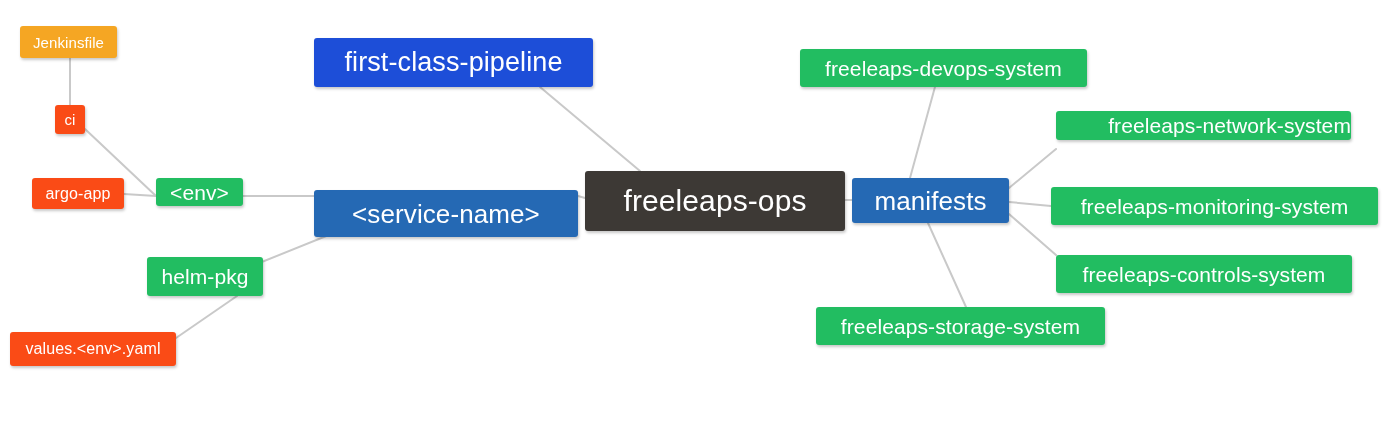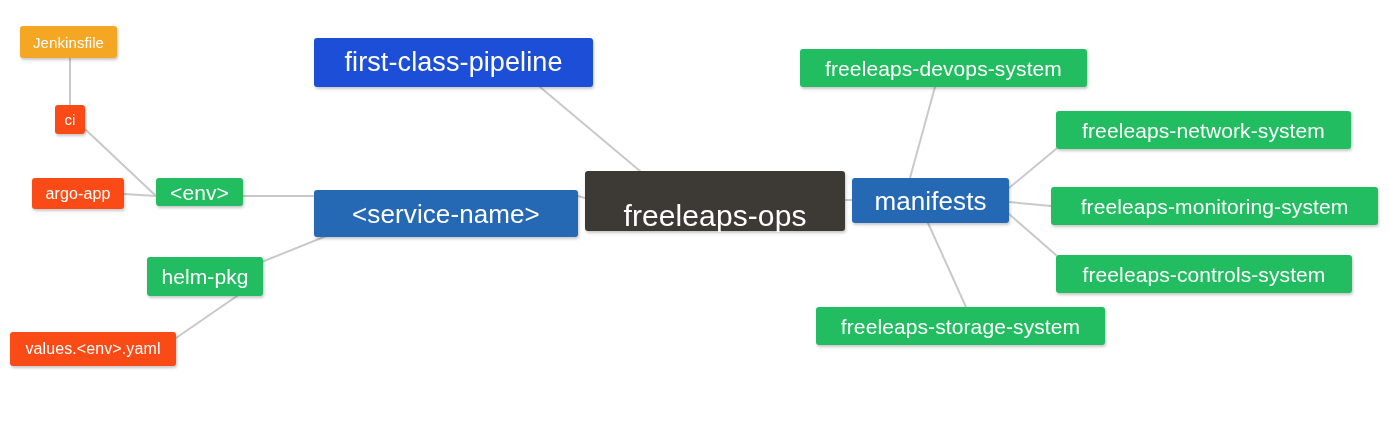--- a/index.html
+++ b/index.html
@@ -58,21 +58,21 @@
       <line x1="578" y1="196" x2="585" y2="198" stroke="#c9c9c9" stroke-width="2" stroke-linecap="round"></line>
       <line x1="540" y1="87" x2="640" y2="171" stroke="#c9c9c9" stroke-width="2" stroke-linecap="round"></line>
       <line x1="845" y1="200" x2="852" y2="200" stroke="#c9c9c9" stroke-width="2" stroke-linecap="round"></line>
       <line x1="941" y1="65" x2="910" y2="178" stroke="#c9c9c9" stroke-width="2" stroke-linecap="round"></line>
       <line x1="1009" y1="188" x2="1056" y2="149" stroke="#c9c9c9" stroke-width="2" stroke-linecap="round"></line>
       <line x1="1009" y1="202" x2="1051" y2="206" stroke="#c9c9c9" stroke-width="2" stroke-linecap="round"></line>
       <line x1="1009" y1="214" x2="1056" y2="255" stroke="#c9c9c9" stroke-width="2" stroke-linecap="round"></line>
       <line x1="928" y1="223" x2="966" y2="307" stroke="#c9c9c9" stroke-width="2" stroke-linecap="round"></line>
     </svg>
   <div id="nodes">
-      <div class="node" style="left: 585px; top: 171px; width: 260px; height: 60px; background: rgb(61, 57, 53); font-size: 30px; align-items: flex-end;">
+      <div class="node" style="left: 585px; top: 171px; width: 260px; height: 60px; background: rgb(61, 57, 53); font-size: 30px;">
         <span class="node-label">freeleaps-ops</span>
       </div>
       <div class="node" style="left: 314px; top: 38px; width: 279px; height: 49px; background: #1d4ed8; font-size: 27px;">
         <span class="node-label">first-class-pipeline</span>
       </div>
       <div class="node" style="left: 314px; top: 173px; width: 264px; height: 47px; background: rgb(37, 105, 180); font-size: 26px; margin-top: 17px;">
         <span class="node-label">&lt;service-name&gt;</span>
       </div>
       <div class="node" style="left: 852px; top: 178px; width: 157px; height: 45px; background: rgb(37, 105, 180); font-size: 26px;">
         <span class="node-label">manifests</span>
@@ -91,21 +91,21 @@
       </div>
       <div class="node" style="left: 20px; top: 26px; width: 97px; height: 32px; background: rgb(245, 166, 35); font-size: 15px;">
         <span class="node-label">Jenkinsfile</span>
       </div>
       <div class="node" style="left: 10px; top: 332px; width: 166px; height: 34px; background: rgb(250, 75, 22); font-size: 16px;">
         <span class="node-label">values.&lt;env&gt;.yaml</span>
       </div>
       <div class="node" style="left: 800px; top: 27px; width: 287px; height: 38px; background: rgb(34, 189, 97); font-size: 21px; margin-top: 22px;">
         <span class="node-label">freeleaps-devops-system</span>
       </div>
-      <div class="node" style="left: 1056px; top: 111px; width: 295px; height: 38px; background: rgb(34, 189, 97); font-size: 21px;">
+      <div class="node" style="left: 1056px; top: 111px; width: 295px; height: 29px; background: rgb(34, 189, 97); font-size: 21px; justify-content: flex-end;">
         <span class="node-label">freeleaps-network-system</span>
       </div>
       <div class="node" style="left: 1051px; top: 187px; width: 327px; height: 38px; background: rgb(34, 189, 97); font-size: 21px;">
         <span class="node-label">freeleaps-monitoring-system</span>
       </div>
       <div class="node" style="left: 1056px; top: 255px; width: 296px; height: 38px; background: rgb(34, 189, 97); font-size: 21px;">
         <span class="node-label">freeleaps-controls-system</span>
       </div>
       <div class="node" style="left: 816px; top: 307px; width: 289px; height: 38px; background: rgb(34, 189, 97); font-size: 21px; justify-content: center;">
         <span class="node-label">freeleaps-storage-system</span>

